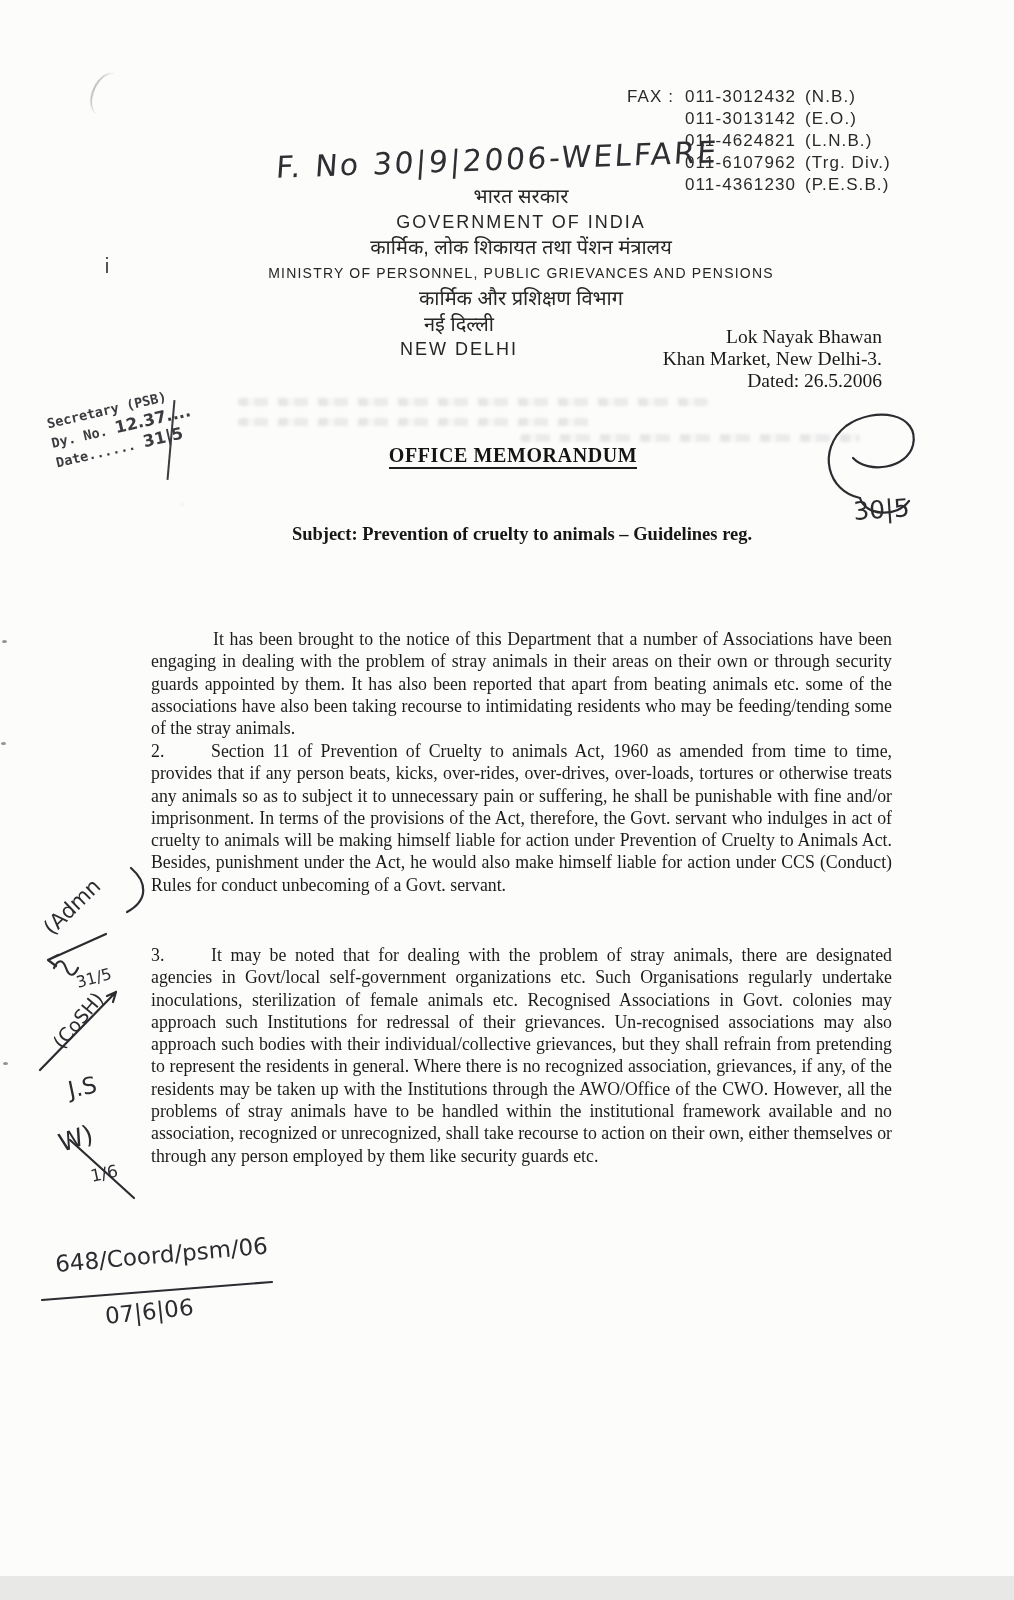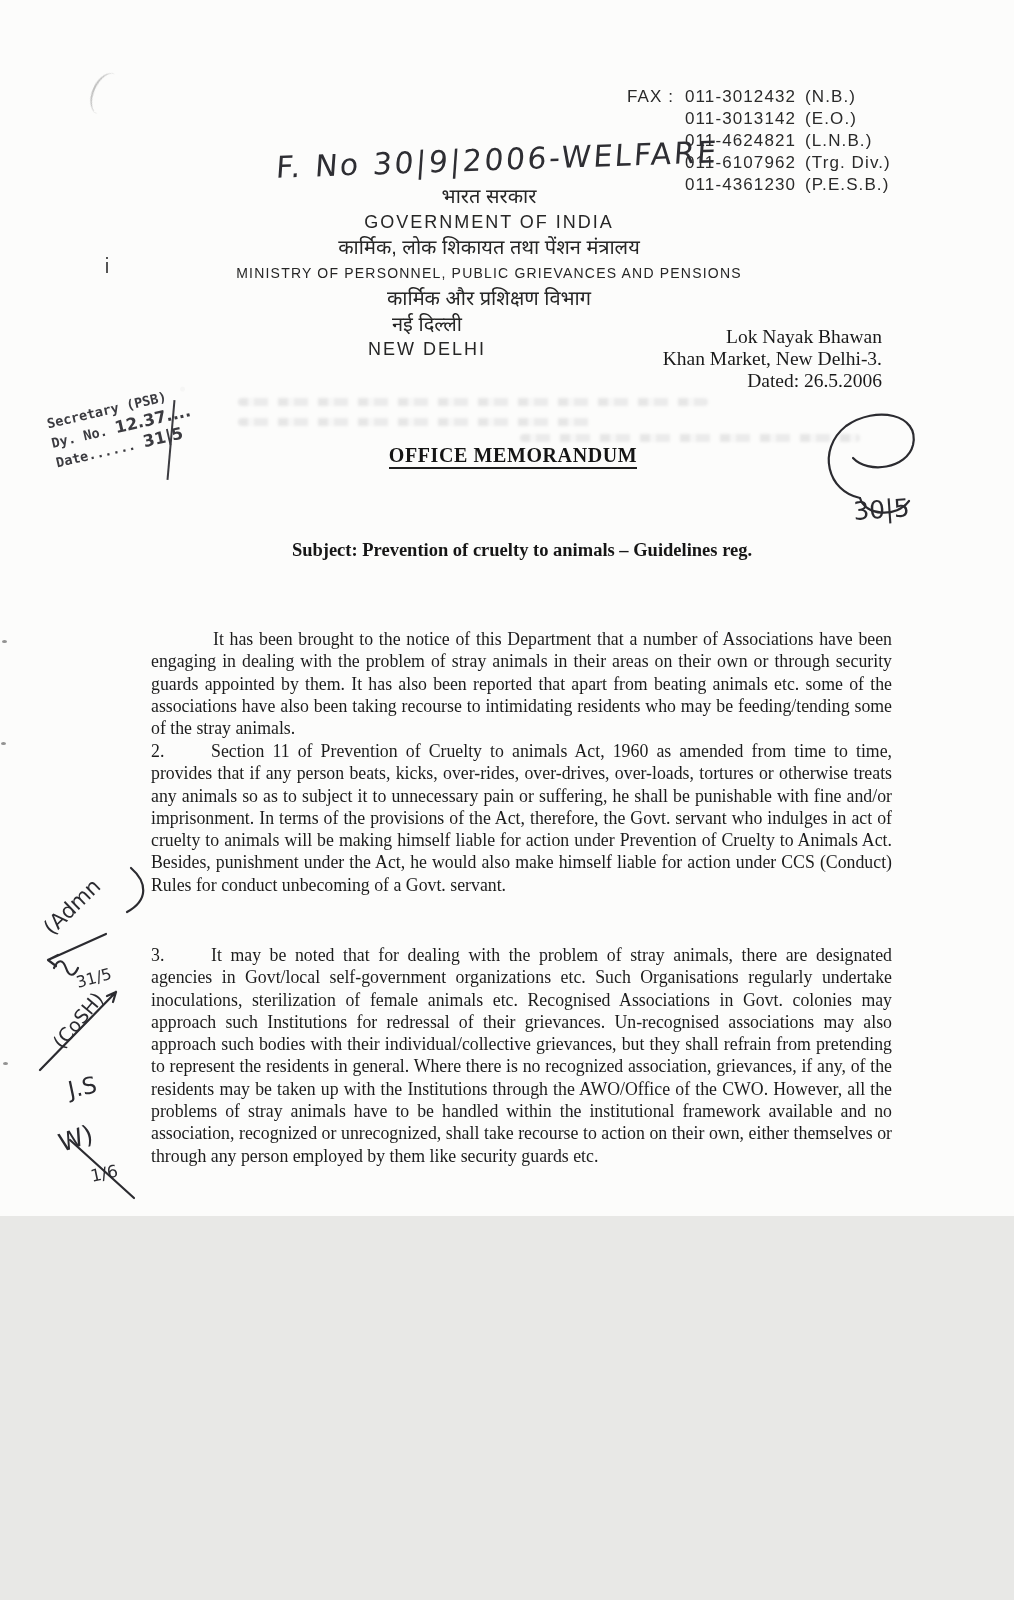--- a/index.html
+++ b/index.html
@@ -1,35 +1,35 @@
 <!DOCTYPE html>
 <html><head>
 <meta charset="utf-8">
 <style>
   html,body { margin:0; padding:0; background:#e8e8e6; }
   .page {
-    position:relative; width:1014px; height:1216px; margin:0 auto;
+    position:relative; width:1014px; height:1576px; margin:0 auto;
     background:#fcfcfb;
     background-image: radial-gradient(circle at 18% 32%, rgba(0,0,0,.022) 0 2px, transparent 3px),
                       radial-gradient(circle at 72% 64%, rgba(0,0,0,.02) 0 2px, transparent 3px);
     font-family:"Liberation Serif", serif; color:#1e1e1e; overflow:hidden;
   }
   
   .fax { position:absolute; left:627px; top:86px; font-family:"Liberation Sans", sans-serif;
          font-size:17px; line-height:22px; color:#2a2a2a; letter-spacing:1.1px; }
   .fax-row { display:flex; white-space:nowrap; }
   .fax-gutter { display:inline-block; width:58px; }
   .fax-dept { margin-left:9px; }
   
   .hand { font-family:"DejaVu Sans", sans-serif; color:#2e2e33; }
   .fileno { position:absolute; left:276px; top:142px; font-size:30px; letter-spacing:2.5px;
             transform:rotate(-2deg) skewX(-6deg); white-space:nowrap; }
   
   .letterhead { position:absolute; left:0; top:184px; width:978px; text-align:center;
-                font-family:"Liberation Sans", sans-serif; color:#262626; }
+                font-family:"Liberation Sans", sans-serif; color:#262626;padding-left:32px; }
   .lh-hindi  { font-size:20px; line-height:25.5px; }
   .lh-en     { font-size:18px; line-height:25.5px; letter-spacing:2px; }
   .lh-en-wide{ font-size:14px; line-height:25.5px; letter-spacing:1.2px; }
   .lh-en-sm  { font-size:17.5px; line-height:25.5px; letter-spacing:1px; }
   .lh-shift  { transform:translateX(-62px); }
   
   .address { position:absolute; right:132px; top:326px; text-align:right;
              font-size:19.5px; line-height:22px; color:#191919; }
   
   .stamp { position:absolute; left:50px; top:398px; transform:rotate(-13deg);
@@ -49,21 +49,21 @@
                border-left:2px solid rgba(80,80,80,.35); border-radius:50%;
                transform:rotate(24deg); filter:blur(.6px); }
   .imark { position:absolute; left:106px; top:262px; width:2px; height:11px; background:#555; }
   .imark::after { content:""; position:absolute; left:0; top:-5px; width:2px; height:2px; background:#555; }
   
   .om-title { position:absolute; left:6px; top:444px; width:1014px; text-align:center; }
   .om-title span { font-weight:bold; font-size:20px; letter-spacing:.6px;
                    border-bottom:2px solid #1e1e1e; padding-bottom:1px; color:#151515; }
   
   .subject { position:absolute; left:150px; top:524px; width:744px; text-align:center;
-             font-weight:bold; font-size:18.5px; color:#161616;margin-top:16px; }
+             font-weight:bold; font-size:18.5px; color:#161616; }
   
   .p { position:absolute; left:151px; width:741px; text-align:justify;
        font-size:17.8px; line-height:22.3px; color:#1c1c1c; margin:0; }
   .p1 { top:628px; text-indent:62px; }
   .p2 { top:740px; }
   .p3 { top:944px; }
   .pnum { display:inline-block; width:60px; text-indent:0; }
   
   .margin-svg  { position:absolute; left:28px;  top:838px; }
   .footer-svg  { position:absolute; left:36px;  top:1236px; }

